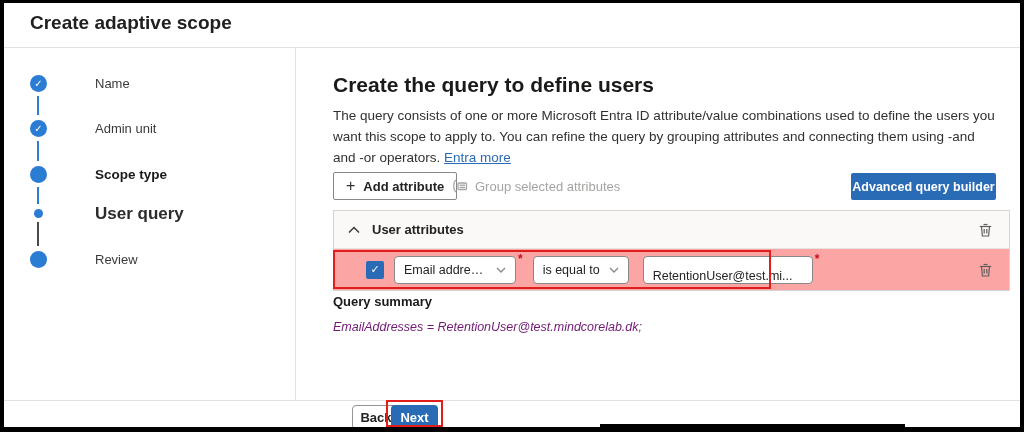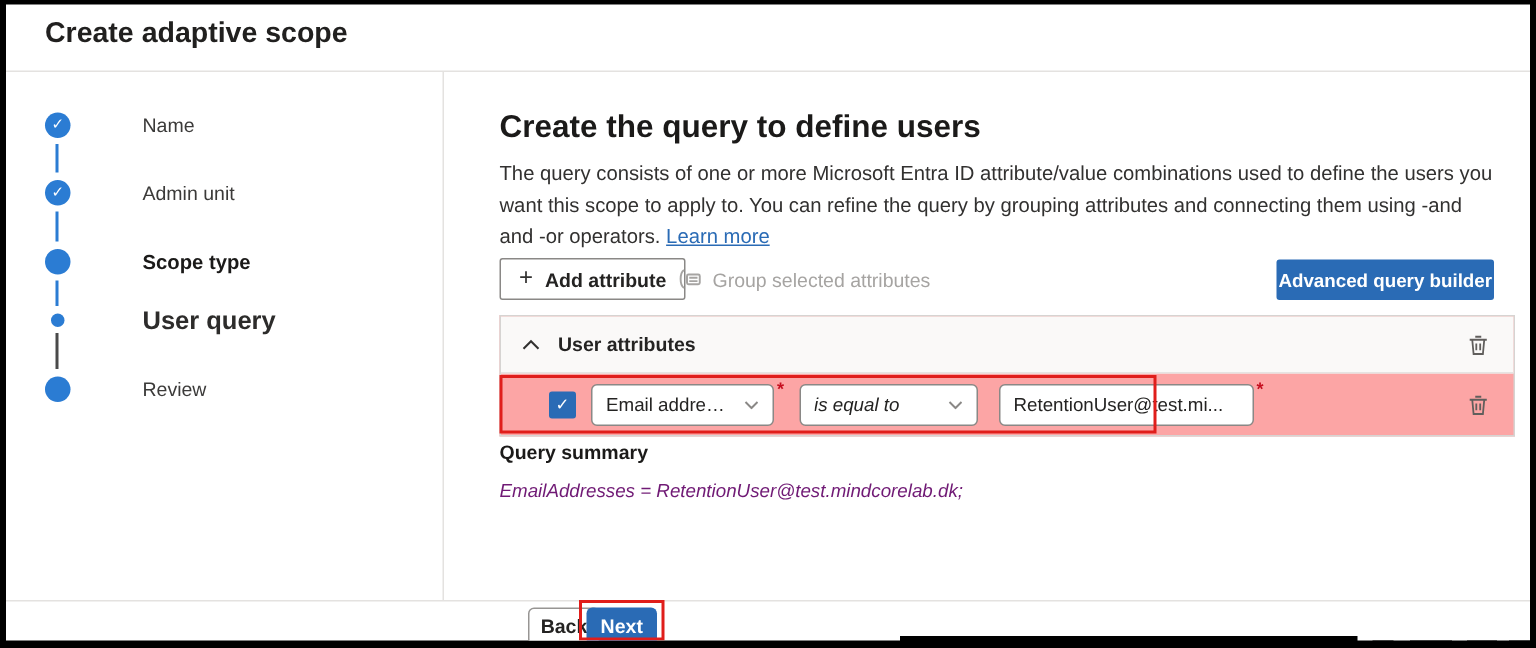--- a/index.html
+++ b/index.html
@@ -44,22 +44,22 @@
   .panel { position:absolute; left:329px; top:207px; width:677px; height:81px; border:1px solid #d6d4d2; background:#fca5a5; }
   .panel-header { height:38px; background:#faf9f8; display:flex; align-items:center; padding:0 14px; border-bottom:1px solid #e6e4e2; }
   .panel-title { font-size:13px; font-weight:bold; color:#242322; margin-left:12px; }
   .panel-row { height:41px; display:flex; align-items:center; padding:0 14px; }
   .checkbox { width:18px; height:18px; margin-left:18px; background:var(--accent); border-radius:2px; color:#fff;
               font-size:11px; display:flex; align-items:center; justify-content:center; cursor:pointer; flex:0 0 auto; }
   .field { height:28px; border:1px solid #8a8886; border-radius:4px; background:#fff; display:flex; align-items:center;
            padding:0 9px; font-size:12.5px; color:#242322; gap:9px; margin-left:10px; cursor:pointer; white-space:nowrap; }
   .field .label { flex:1 1 auto; overflow:hidden; text-overflow:ellipsis; }
   .field-attribute { width:122px; }
-  .field-operator { width:119px;font-style:italic; }
-  .field-value { width:170px; margin-left:14px; cursor:text; }
+  .field-operator { width:96px; }
+  .field-value { width:170px; margin-left:14px; cursor:text;align-items:flex-end; }
   .req { color:var(--required_red); font-size:12px; font-weight:bold; align-self:flex-start; margin:3px 0 0 2px; }
   .icon-btn { background:none; border:none; cursor:pointer; display:flex; align-items:center; padding:2px; }
   .ml-auto { margin-left:auto; }
 
   .annotation-box { position:absolute; border:2px solid var(--annotation_red); pointer-events:none; }
   .annotation-row  { left:329px; top:247px; width:438px; height:39px; }
   .annotation-next { left:382px; top:397px; width:57px; height:27px; }
 
   .qs-label { position:absolute; left:329px; top:291px; font-size:13px; font-weight:bold; color:#1b1a19; }
   .qs-text  { position:absolute; left:329px; top:317px; font-size:12.5px; color:#701a75;font-style:italic; }
@@ -119,21 +119,21 @@
     </div>
     <div class="connector dark" style="top:219px;height:24px"></div>
     <div class="step" style="top:248px">
       <span class="dot-filled"></span>
       <span class="step-label">Review</span>
     </div>
 
     <div class="heading">Create the query to define users</div>
     <div class="description">
       <span>The query consists of one or more Microsoft Entra ID attribute/value combinations used to define the users you want this scope to apply to. You can refine the query by grouping attributes and connecting them using -and and -or operators.</span>
-      <a class="learn-more">Learn more</a>
+      <a class="learn-more">Entra more</a>
     </div>
 
     <button class="add-attr-btn">
       <span class="plus-glyph">+</span>
       <span>Add attribute</span>
     </button>
     <div class="group-btn">
       <span>
         <svg width="17" height="14" viewBox="0 0 17 14" fill="none" stroke="#a6a4a2" stroke-width="1.3">
           <path d="M5 1 C 2 3, 2 11, 5 13"></path>

